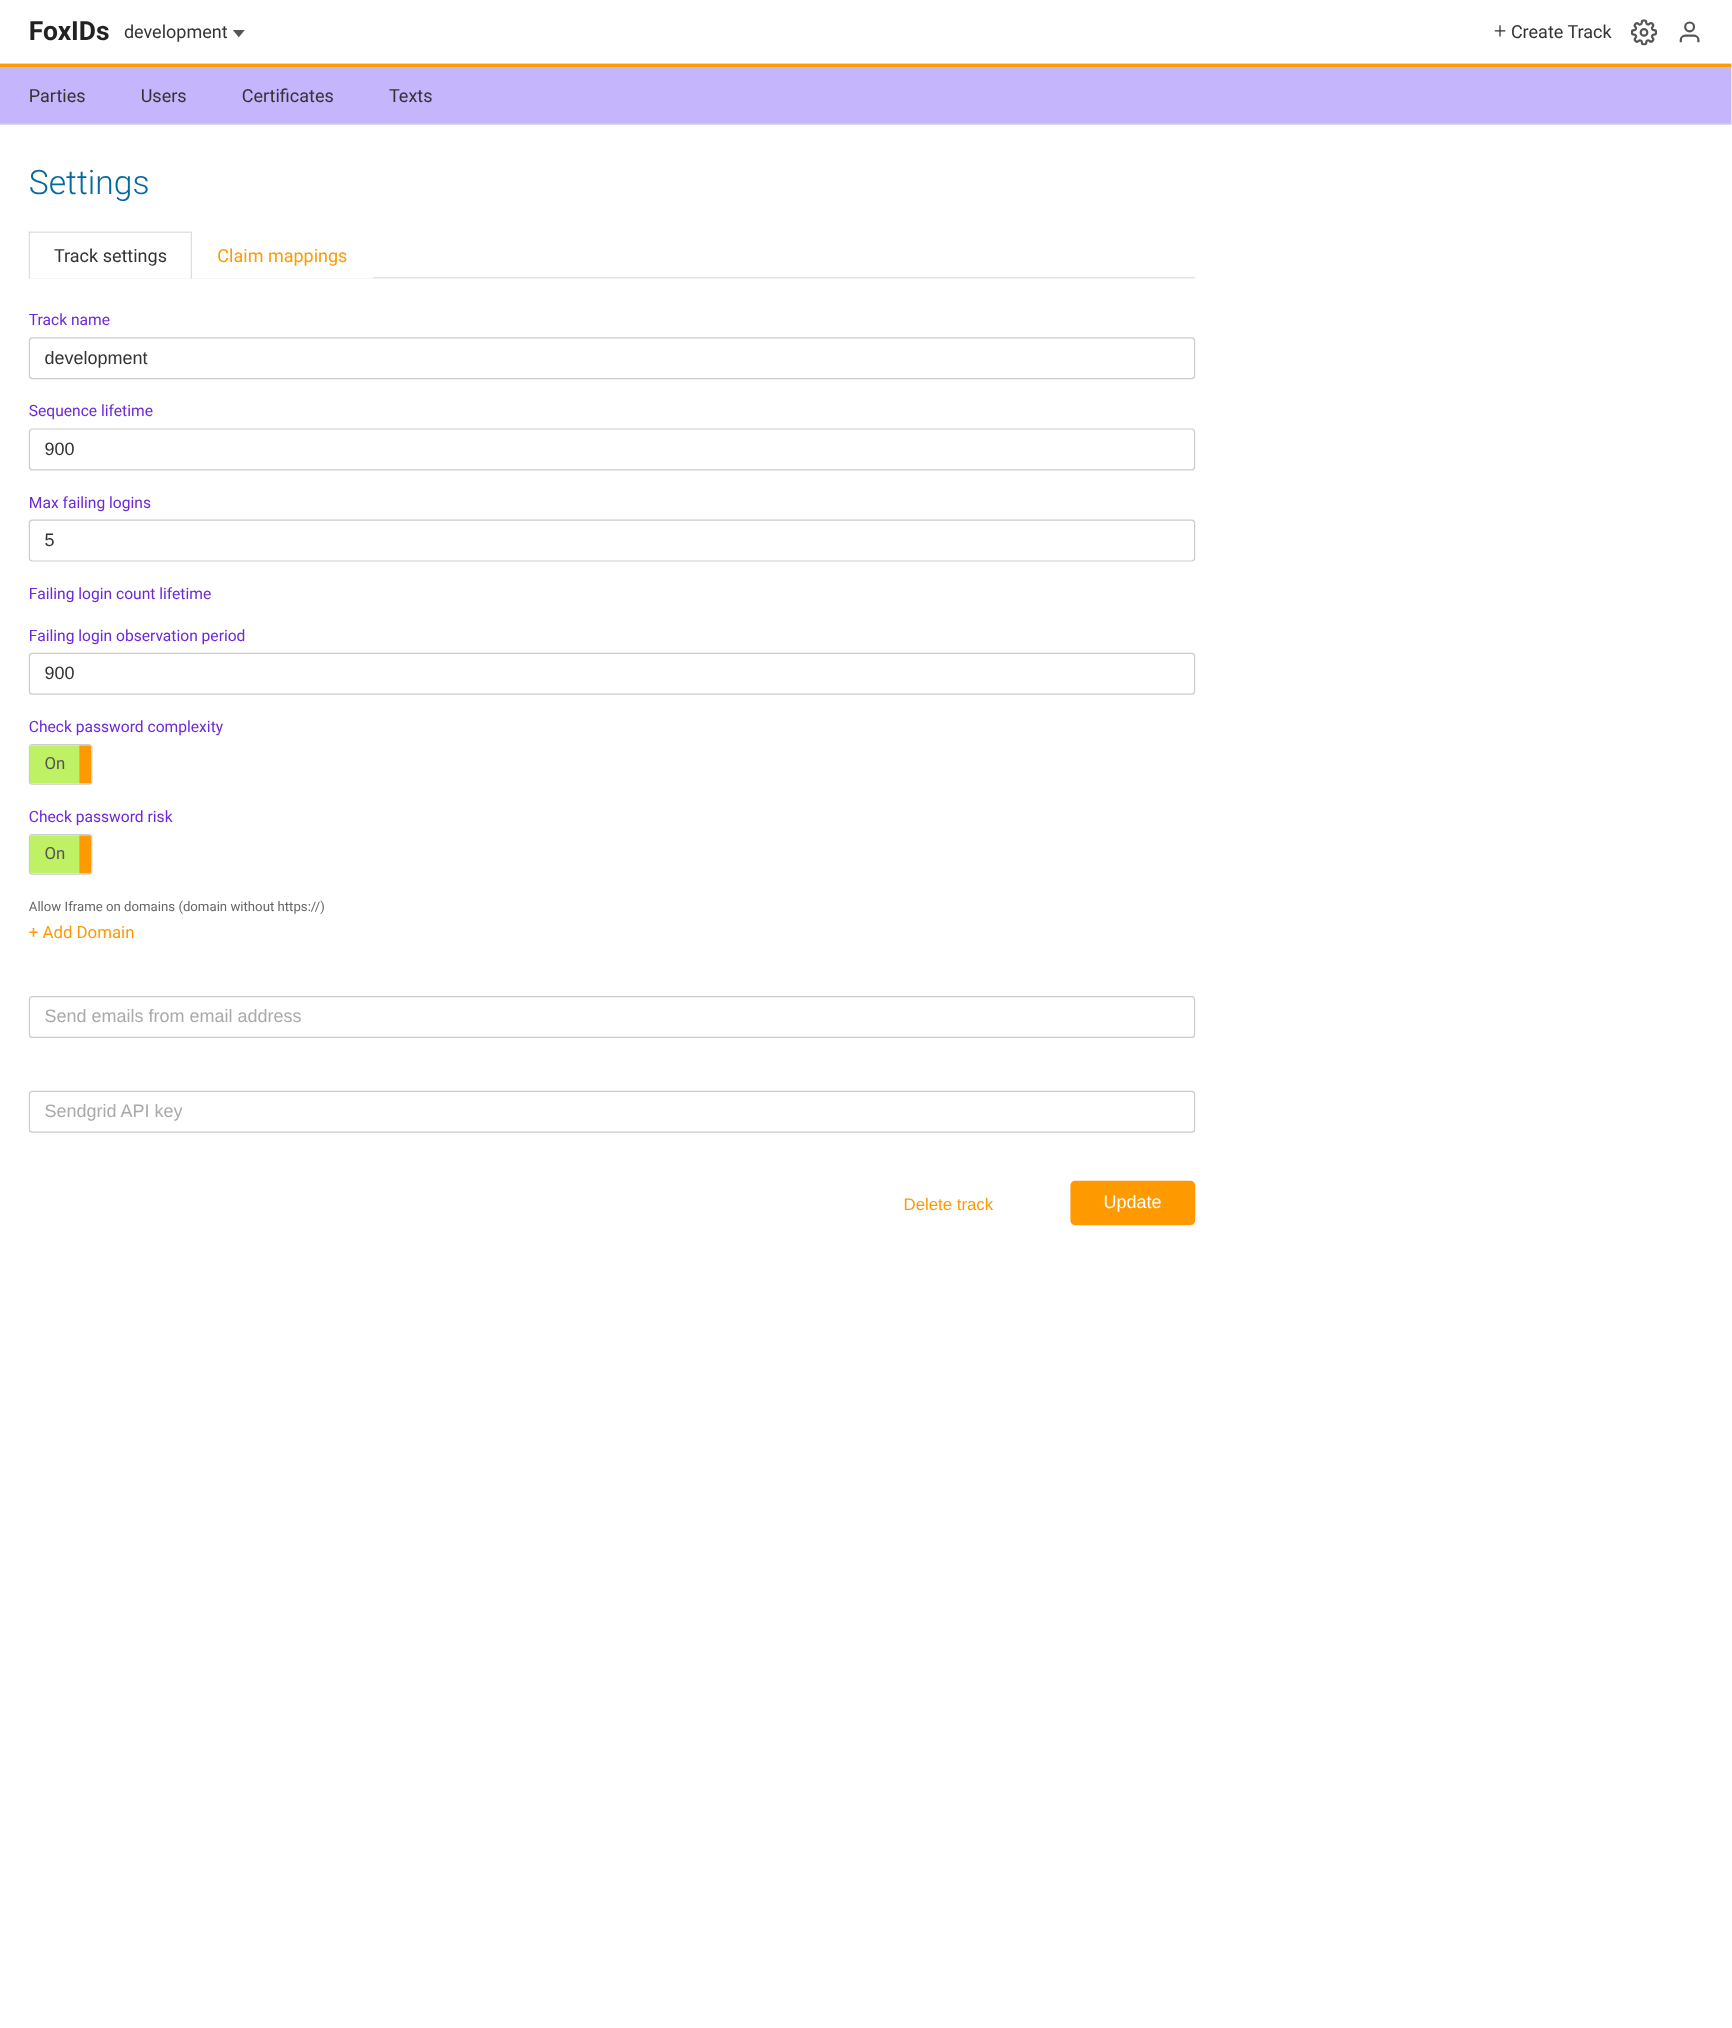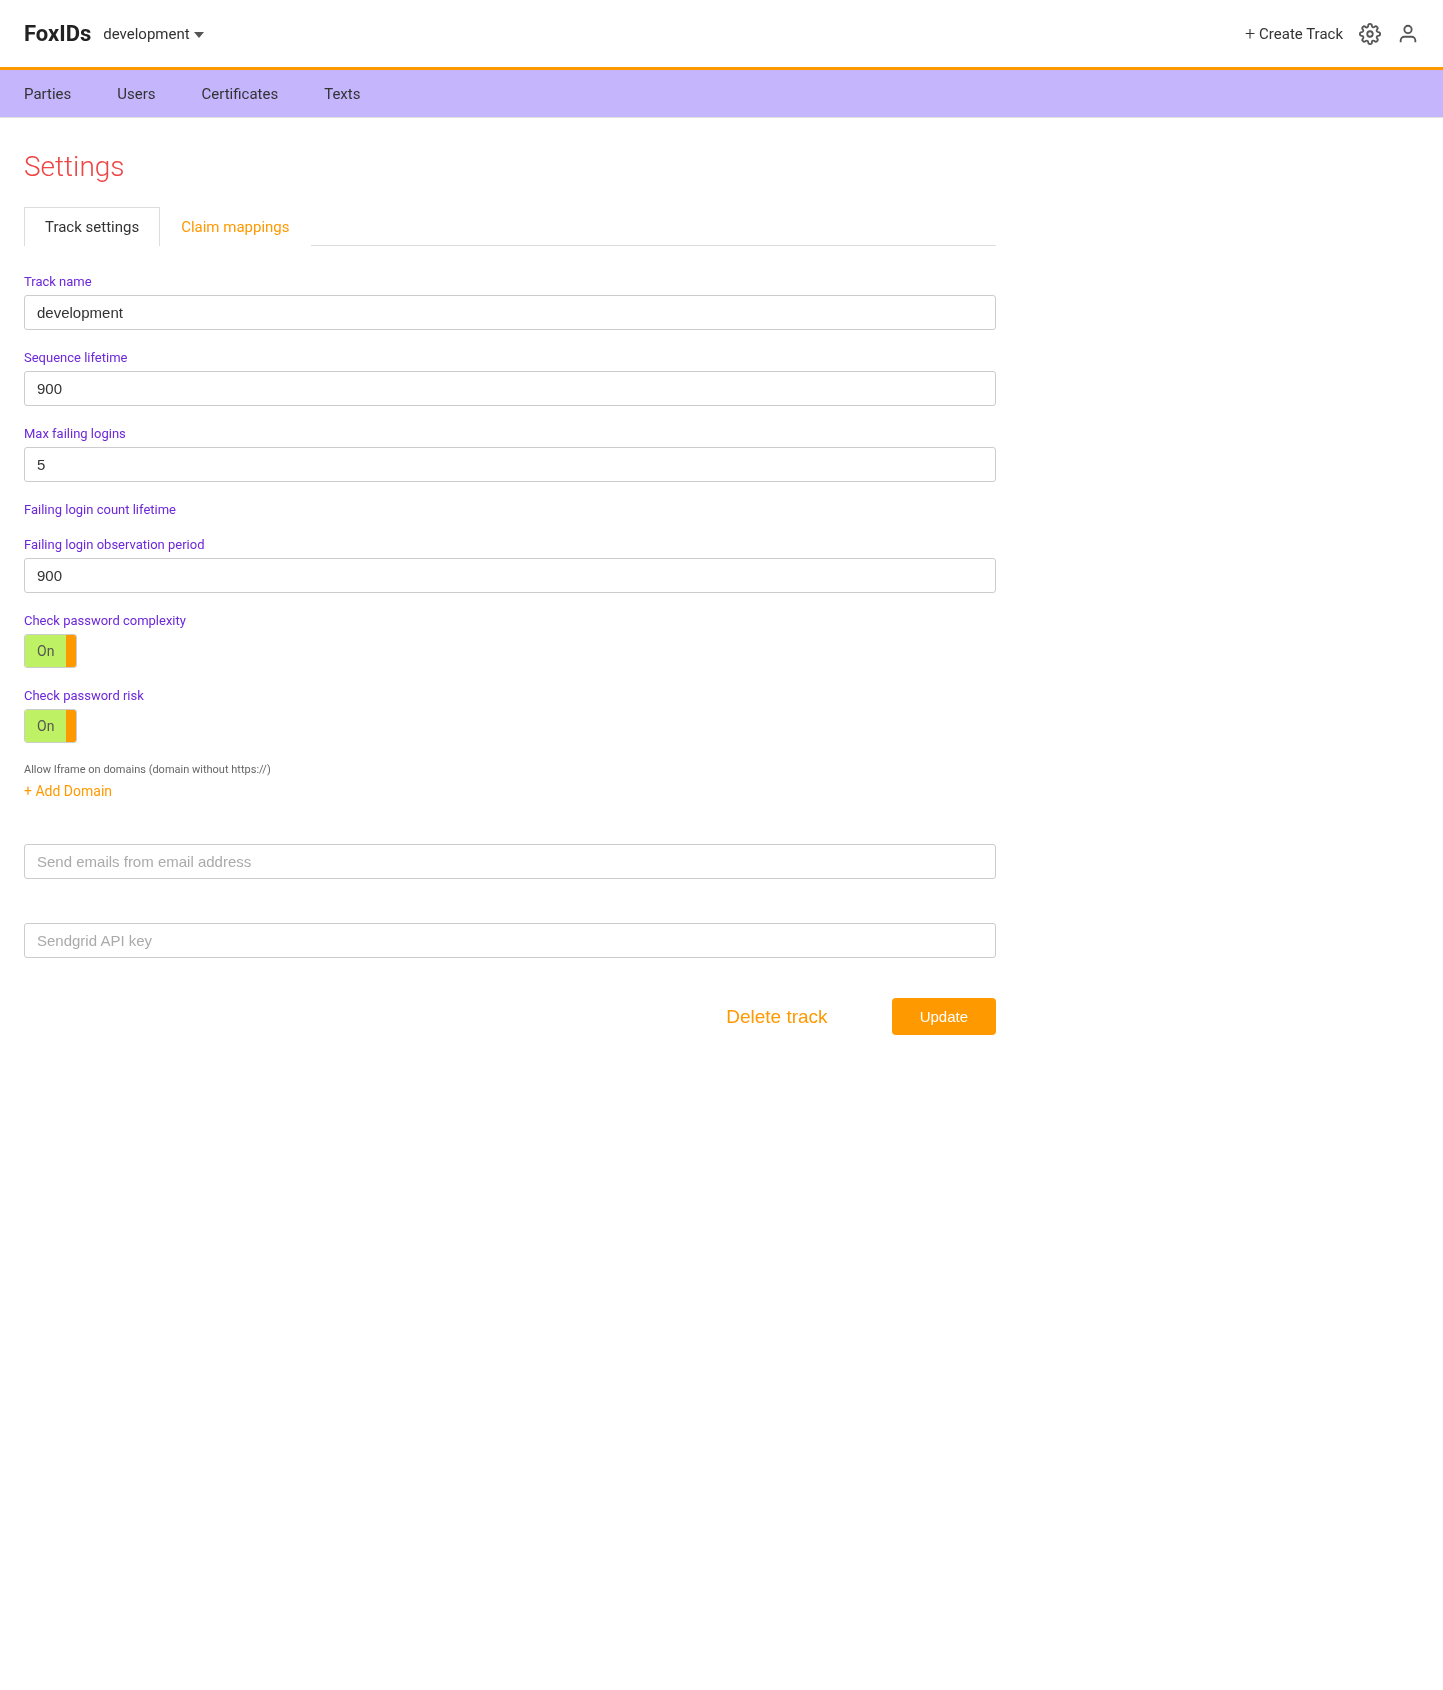--- a/index.html
+++ b/index.html
@@ -4,21 +4,21 @@
   <style>
     * { box-sizing: border-box; margin: 0; padding: 0; }
     body { font-family: -apple-system, BlinkMacSystemFont, 'Segoe UI', Roboto, sans-serif; background: #fff; color: #333; font-size: 15px; }
 
     
     .top-nav {
       display: flex;
       align-items: center;
       justify-content: space-between;
       padding: 0 24px;
-      height: 70px;
+      height: 56px;
       background: #fff;
       border-bottom: 3px solid #f90;
     }
     .top-nav-left { display: flex; align-items: center; gap: 12px; }
     .brand { font-size: 22px; font-weight: 700; color: #222; text-decoration: none; }
     .env-dropdown { display: flex; align-items: center; gap: 4px; cursor: pointer; font-size: 15px; color: #333; }
     .chevron-down { display: inline-block; width: 0; height: 0; border-left: 5px solid transparent; border-right: 5px solid transparent; border-top: 6px solid #555; margin-top: 2px; }
     .top-nav-right { display: flex; align-items: center; gap: 16px; }
     .create-track-btn { display: flex; align-items: center; gap: 4px; font-size: 15px; color: #333; text-decoration: none; cursor: pointer; }
     .plus-icon { font-size: 18px; font-weight: 300; color: #333; }
@@ -31,21 +31,21 @@
       gap: 46px;
       padding: 0 24px;
       height: 48px;
       background: #c4b5fd;
       border-bottom: 1px solid #e0e0e0;
     }
     .sec-nav-item { font-size: 15px; color: #333; text-decoration: none; cursor: pointer; }
 
     
     .main { padding: 32px 24px; max-width: 1020px; }
-    .page-title { font-size: 28px; font-weight: 300; color: #ef4444; margin-bottom: 24px; }
+    .page-title { font-size: 28px; font-weight: 300; color: #0369a1; margin-bottom: 24px; }
 
     
     .tabs { display: flex; border-bottom: 1px solid #ddd; margin-bottom: 28px; }
     .tab { padding: 10px 20px; font-size: 15px; cursor: pointer; border: 1px solid transparent; border-bottom: none; margin-bottom: -1px; background: #fff; }
     .tab.active { border-color: #ddd; border-bottom-color: #fff; background: #fff; color: #333; }
     .tab.inactive { color: #f90; border-color: transparent; }
 
     
     .form-group { margin-bottom: 20px; }
     .form-label { display: block; font-size: 13px; color: #6d28d9; margin-bottom: 6px; }
@@ -88,21 +88,21 @@
 
     
     .add-domain-link { color: #f90; font-size: 14px; cursor: pointer; display: inline-flex; align-items: center; gap: 4px; text-decoration: none; }
     .add-domain-desc { font-size: 11px; color: #666; margin-bottom: 6px; }
 
     
     .section-spacer { height: 24px; }
 
     
     .bottom-actions { display: flex; justify-content: flex-end; align-items: center; gap: 24px; margin-top: 40px; padding-bottom: 40px; }
-    .delete-btn { background: none; border: none; color: #f90; font-size: 19px; cursor: pointer; }
+    .delete-btn { background: none; border: none; color: #f90; font-size: 14px; cursor: pointer; }
     .update-btn { background: #f90; color: #fff; border: none; padding: 10px 28px; font-size: 15px; border-radius: 4px; cursor: pointer; margin-left: 40px; }
   </style>
 </head>
 <body>
 
 <nav class="top-nav">
   <div class="top-nav-left">
     <a class="brand">FoxIDs</a>
     <div class="env-dropdown">
       <span>development</span>

